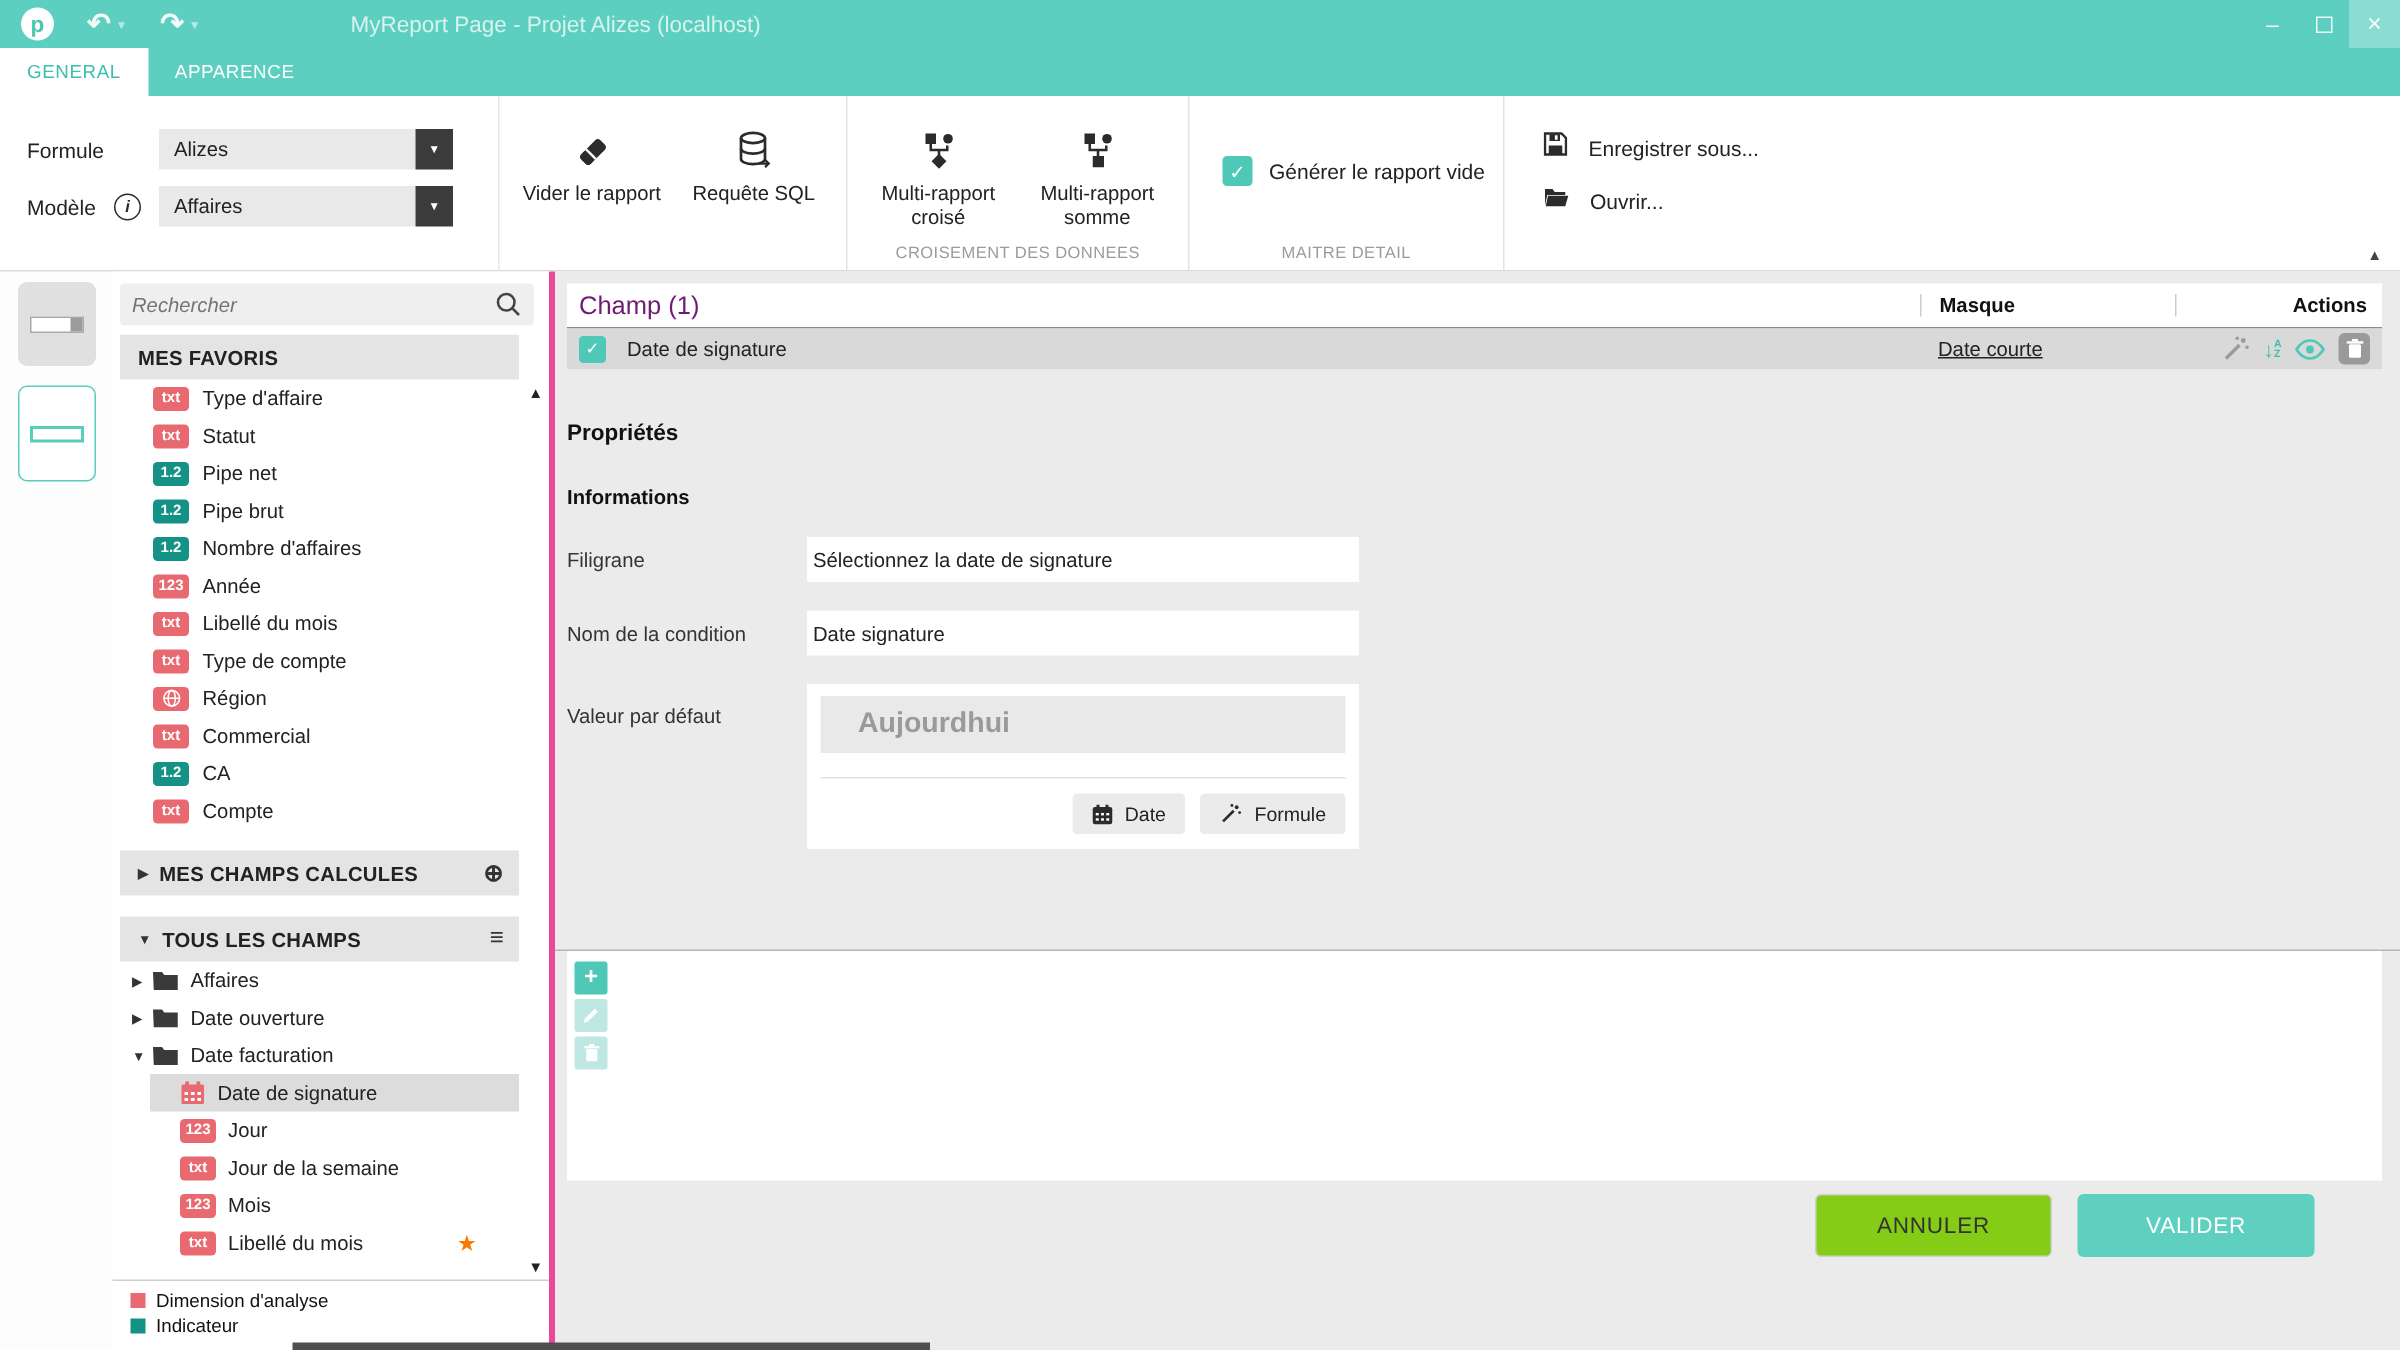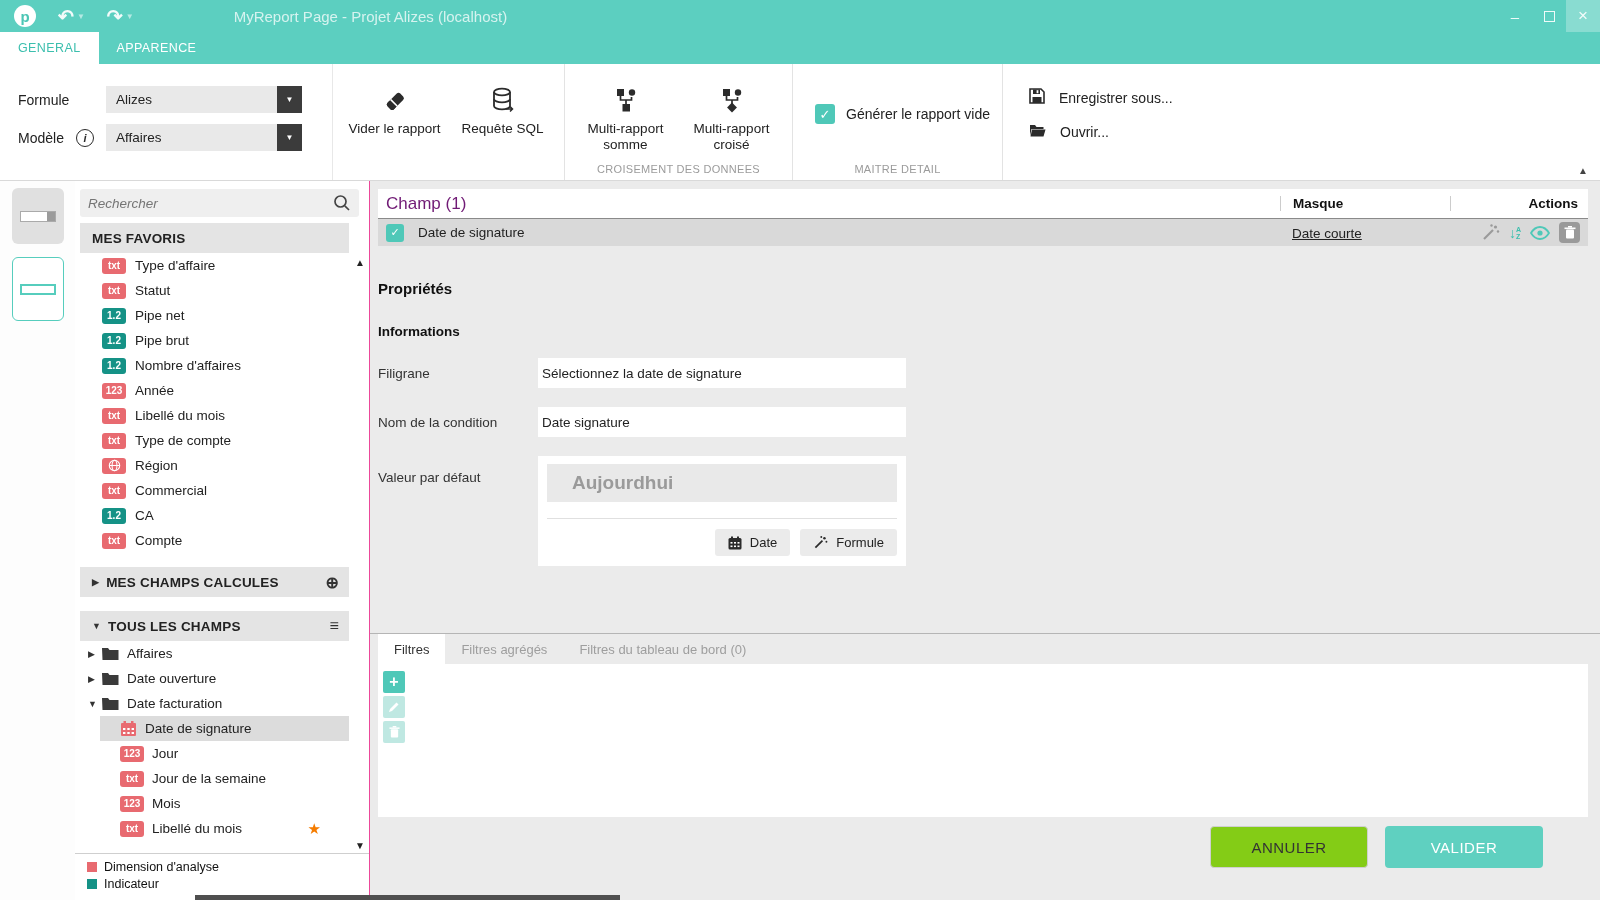--- a/index.html
+++ b/index.html
@@ -58,21 +58,21 @@
   
   .rail { width:75px; background:#fdfdfd; padding-top:7px; display:flex; flex-direction:column; align-items:center; }
   .tile1 { width:52px; height:56px; background:#e0e0e0; border-radius:6px; display:flex; align-items:center; justify-content:center; }
   .tile1 .mini { width:36px; height:11px; background:#fff; border:1px solid #aaa; display:flex; }
   .tile1 .mini i { margin-left:auto; width:8px; background:#9b9b9b; display:block; }
   .tile2 { margin-top:13px; width:52px; height:64px; background:#fff; border:1.5px solid #56cdbd; border-radius:6px;
            display:flex; align-items:center; justify-content:center; }
   .tile2 .mini { width:36px; height:11px; border:2px solid #56cdbd; }
 
   
-  .sidebar { width:295px; position:relative; background:#fff; display:flex; flex-direction:column; border-right:1px solid #ec4899; }
+  .sidebar { width:295px; position:relative; background:#fff; display:flex; flex-direction:column; border-right:4px solid #ec4899; }
   .searchbox { margin:8px 10px 6px 5px; height:28px; background:#efefef; border-radius:3px; display:flex; align-items:center; padding:0 8px; }
   .searchbox input { flex:1; border:none; background:transparent; outline:none; font-family:"Liberation Sans",sans-serif;
                      font-size:13.5px; font-style:italic; color:#9a9a9a; }
   .list { flex:1; overflow:hidden; position:relative; padding-right:20px; margin-left:5px; }
   .sec-header { background:#e4e4e4; height:30px; display:flex; align-items:center; padding:0 10px 0 12px;
                 font-size:13.5px; font-weight:bold; color:#222; letter-spacing:.2px; }
   .sec-header .carr { font-size:9px; color:#333; margin-right:7px; }
   .sec-header .right { margin-left:auto; font-size:16px; color:#333; }
   .sec-gap { height:14px; }
   .item { height:25px; display:flex; align-items:center; padding-left:22px; }
@@ -225,35 +225,35 @@
     </div>
   </div>
 
   <div class="rgroup gC">
     <div class="ribbtn">
       <span class="ricon">
         <svg width="26" height="26" viewBox="0 0 26 26">
             <rect x="4" y="1" width="7" height="7" fill="#2b2b2b"></rect>
             <circle cx="19" cy="4.5" r="3.2" fill="#2b2b2b"></circle>
             <path d="M7.5 8 v4 h11 v-3 M13 12 v4" fill="none" stroke="#2b2b2b" stroke-width="1.7"></path>
-            <rect x="9.5" y="16" width="7.5" height="7.5" fill="#2b2b2b"></rect>
+            <rect x="9.5" y="16" width="7" height="7" transform="rotate(45 13 19.5)" fill="#2b2b2b"></rect>
           </svg>
       </span>
-      <span class="rlabel">Multi-rapport somme</span>
+      <span class="rlabel">Multi-rapport croisé</span>
     </div>
     <div class="ribbtn">
       <span class="ricon">
         <svg width="26" height="26" viewBox="0 0 26 26">
             <rect x="4" y="1" width="7" height="7" fill="#2b2b2b"></rect>
             <circle cx="19" cy="4.5" r="3.2" fill="#2b2b2b"></circle>
             <path d="M7.5 8 v4 h11 v-3 M13 12 v4" fill="none" stroke="#2b2b2b" stroke-width="1.7"></path>
-            <rect x="9.5" y="16" width="7" height="7" transform="rotate(45 13 19.5)" fill="#2b2b2b"></rect>
+            <rect x="9.5" y="16" width="7.5" height="7.5" fill="#2b2b2b"></rect>
           </svg>
       </span>
-      <span class="rlabel">Multi-rapport croisé</span>
+      <span class="rlabel">Multi-rapport somme</span>
     </div>
     <div class="grouplabel">CROISEMENT DES DONNEES</div>
   </div>
 
   <div class="rgroup gD">
     <div class="checkrow">
       <span class="checkbox">✓</span>
       <span class="cklabel">Générer le rapport vide</span>
     </div>
     <div class="grouplabel">MAITRE DETAIL</div>
@@ -539,25 +539,20 @@
                   <circle cx="10.5" cy="2.5" r="1.2" fill="#2b2b2b"></circle>
                 </svg>
               <span>Formule</span>
             </span>
           </div>
         </div>
       </div>
     </div>
 
     <div class="filters-divider"></div>
-    <div class="ftabs">
-      <div class="ftab active">Filtres</div>
-      <div class="ftab">Filtres agrégés</div>
-      <div class="ftab">Filtres du tableau de bord (0)</div>
-    </div>
     <div class="fpanel">
       <div class="fbtncol">
         <span class="fbtn add">+</span>
         <span class="fbtn pale">
             <svg width="12" height="12" viewBox="0 0 12 12">
               <path d="M1 11 l1 -3 l6.5 -6.5 l2 2 L4 10 z" fill="#fff"></path>
             </svg>
           </span>
         <span class="fbtn pale">
             <svg width="11" height="12" viewBox="0 0 12 13">

